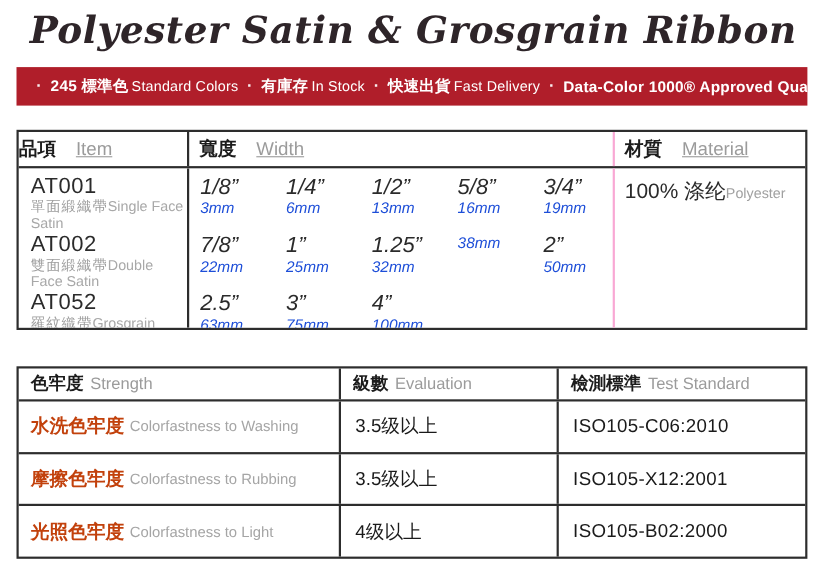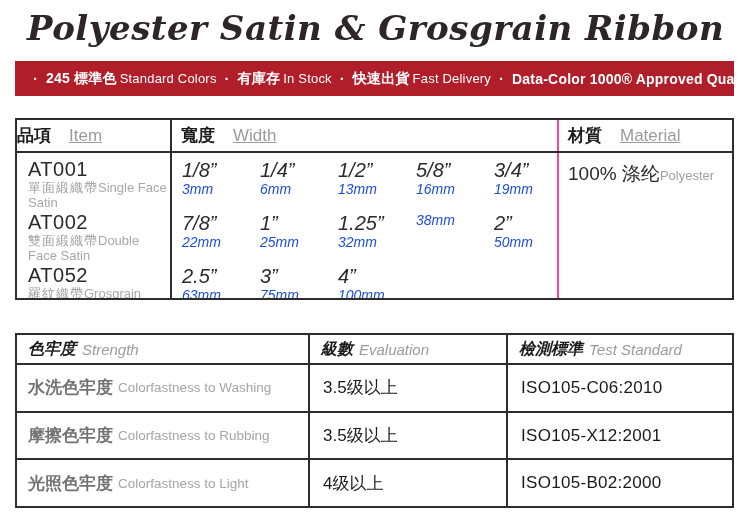--- a/index.html
+++ b/index.html
@@ -47,21 +47,21 @@
   
   .tbl { position:absolute; left:15px; background:#fff; border:2px solid #2d2d2d; }
   .zh-strong { font-weight:bold; color:#1c1c1c; }
   .en-gray   { color:#9b9b9b; font-weight:normal; }
 
   
   .spec { top:118px; width:719px; height:182px; display:flex; flex-direction:column; }
   .spec-header { display:flex; height:33px; border-bottom:2px solid #2d2d2d; flex:none; }
   .spec-body   { display:flex; flex:1; overflow:hidden; }
   .col-item     { width:155px; border-right:2px solid #2d2d2d; }
-  .col-width    { width:387px; border-right:2px solid #ec4899; }
+  .col-width    { width:387px; border-right:2px solid #f9a8d4; }
   .col-material { flex:1; }
   .spec-header .hcell { display:flex; align-items:center; font-size:17px; }
   .spec-header .col-item     { }
   .spec-header .col-width    { padding-left:9px; }
   .spec-header .col-material { padding-left:9px; }
   .spec-header .en-gray { margin-left:18px; font-size:17px;text-decoration:underline; }
 
   .items-col { padding:6px 0 0 11px; }
   .item-block { height:53px; width:140px; line-height:1; }
   .item-block.last { height:36px; }
@@ -79,30 +79,30 @@
   .wcell { line-height:1;font-style:italic; }
   .winch { font-size:20px; color:#2b2b2b; line-height:22px; }
   .wmm   { font-size:14px; color:#1d4ed8; line-height:16px; }
 
   .material-cell { padding:8px 0 0 9px; white-space:nowrap; }
   .mat-main { font-size:19px; color:#2b2b2b; }
   .mat-sub  { font-size:13px; color:#a0a0a0; margin-left:0; }
 
   
   .fast { top:333px; width:719px; height:175px; display:flex; flex-direction:column; }
-  .fast-header { display:flex; height:30px; border-bottom:2px solid #2d2d2d; flex:none; align-items:stretch;font-style:italic; }
+  .fast-header { display:flex; height:30px; border-bottom:2px solid #2d2d2d; flex:none; align-items:stretch; }
   .fast-row { display:flex; flex:1; border-bottom:2px solid #2d2d2d; }
   .fast-row:last-child { border-bottom:none; }
   .fcol1 { width:293px; border-right:2px solid #2d2d2d; }
   .fcol2 { width:198px; border-right:2px solid #2d2d2d; }
   .fcol3 { flex:1; }
   .fcell { display:flex; align-items:center; padding-left:11px; white-space:nowrap; overflow:hidden; }
   .fast-header .zh-strong { font-size:16px; }
   .fast-header .en-gray { font-size:15px; margin-left:6px; }
-  .frow-zh { font-size:17px; font-weight:bold; color:#737373; }
+  .frow-zh { font-size:17px; font-weight:bold; color:#c2410c; }
   .frow-en { font-size:13.5px; color:#a5a5a5; margin-left:5px; }
   .fgrade    { font-size:17px; color:#1a1a1a; padding-left:13px; }
   .fstandard { font-size:17px; color:#1a1a1a; padding-left:13px; letter-spacing:0.3px; }
 </style>
 </head>
 <body>
 
 <div class="page">
 
   <div class="title">Polyester Satin &amp; Grosgrain Ribbon</div>

